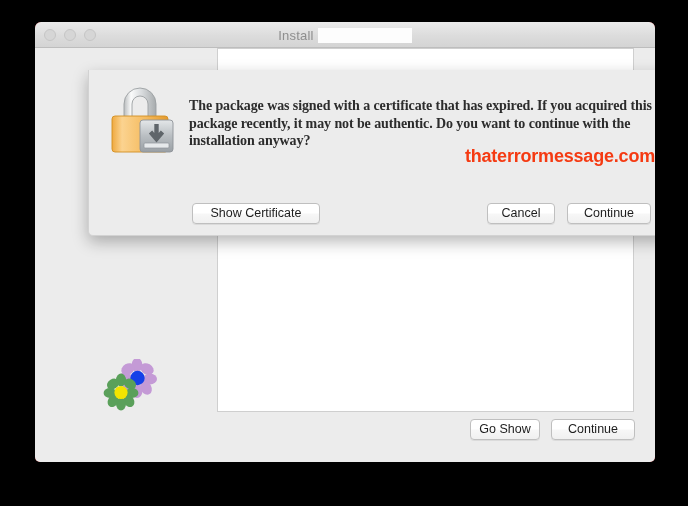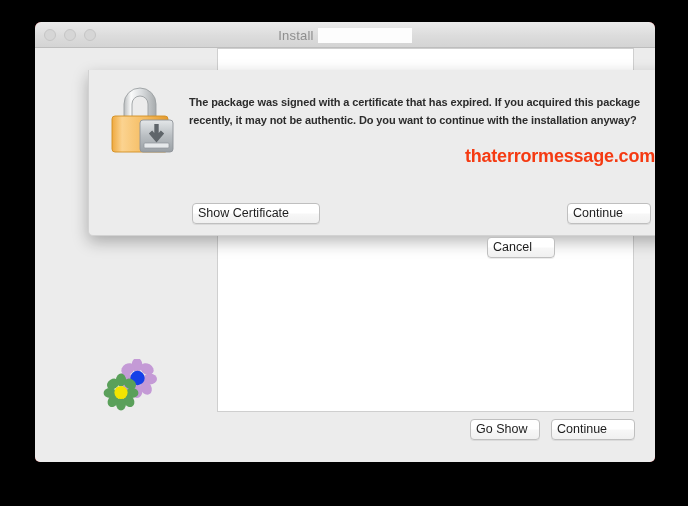--- a/index.html
+++ b/index.html
@@ -127,21 +127,21 @@
     border-radius: 4px;
     font-family: "Liberation Sans", sans-serif;
     font-size: 12.5px;
     color: #1d1d1d;
     height: 21px;
     line-height: 19px;
     padding: 0 5px;
     box-sizing: border-box;
     box-shadow: 0 1px 0.5px rgba(0,0,0,0.07);
     white-space: nowrap;
-    text-align: left;
+    text-align: center;
     cursor: default;
   }
 
   
   #certificate-sheet {
     position: absolute;
     left: 53px;
     top: 48px;
     width: 584px;
     height: 166px;
@@ -158,25 +158,26 @@
     left: 14px;
     top: 10px;
     width: 74px;
     height: 76px;
   }
   #sheet-message {
     position: absolute;
     left: 100px;
     top: 13px;
     width: 466px;
-    font-size: 11px;
+    font-size: 14px;
     font-weight: bold;
     color: #2c2c2c;
     line-height: 17.5px;
     letter-spacing: -0.1px;
+    font-family: Liberation Serif, serif;
   }
   #watermark {
     position: absolute;
     left: 100px;
     top: 76px;
     width: 466px;
     text-align: right;
     font-size: 18px;
     font-weight: bold;
     color: #f53a12;
@@ -188,21 +189,21 @@
     top: 133px;
   }
   #sheet-buttons-right {
     position: absolute;
     right: 20px;
     top: 133px;
     display: flex;
     gap: 12px;
   }
   #show-certificate-button { min-width: 128px; }
-  #sheet-cancel-button { min-width: 68px; margin-top: 34px; }
+  #sheet-cancel-button { min-width: 68px; }
   #sheet-continue-button { min-width: 84px; }
   #go-back-button { min-width: 70px; }
   #footer-continue-button { min-width: 84px; }
 </style>
 </head>
 <body>
 
 <div id="installer-window">
 
   <div id="title-bar">

